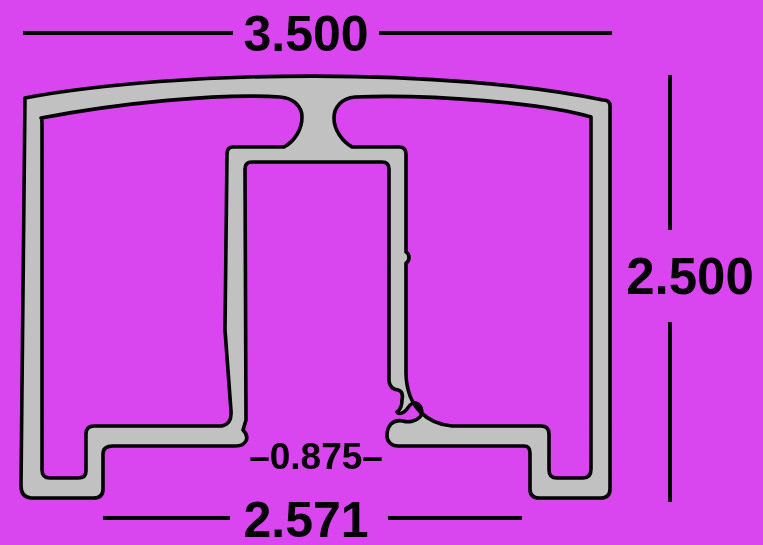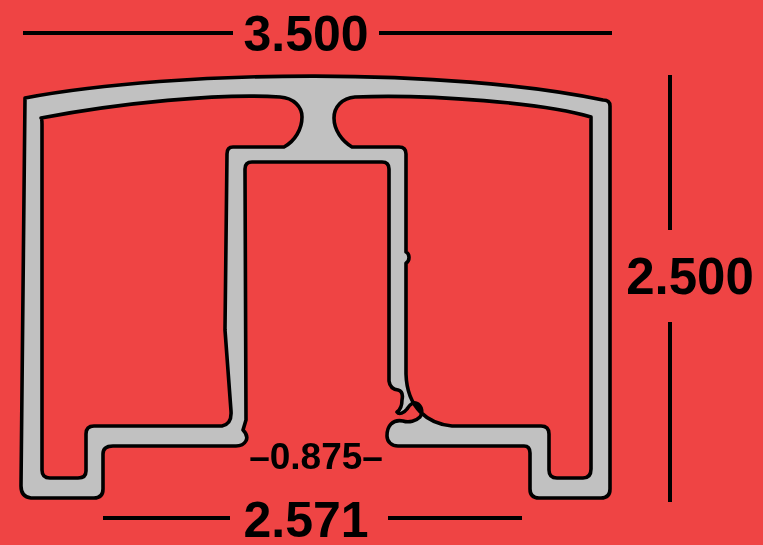--- a/index.html
+++ b/index.html
@@ -4,21 +4,21 @@
 <style>
   html, body {
     margin: 0;
     padding: 0;
     background: #ffffff;
   }
   .canvas {
     position: relative;
     width: 763px;
     height: 545px;
-    background: #ef4444;
+    background: #d946ef;
     overflow: hidden;
   }
   svg { display: block; }
   .dim-text {
     font-family: "Liberation Sans", "DejaVu Sans", sans-serif;
     font-weight: 700;
     fill: #000000;
   }
   .dim-large { font-size: 50px; }
   .dim-height { font-size: 51px; }

